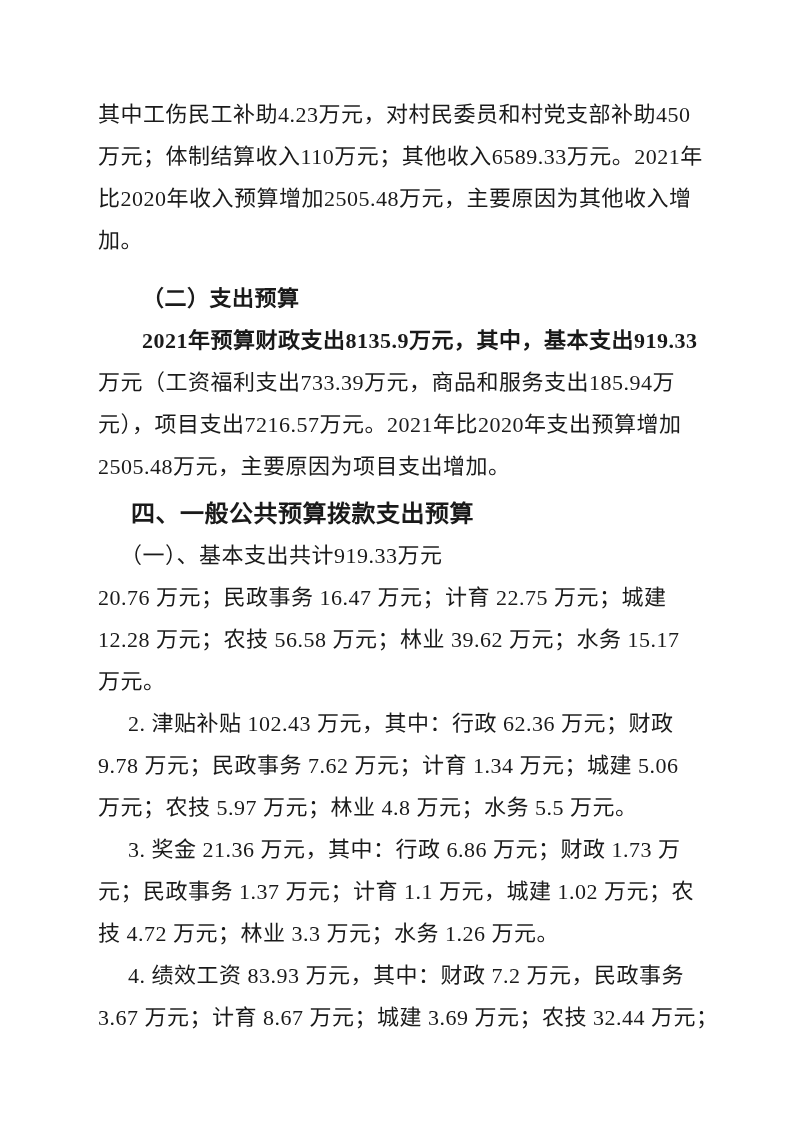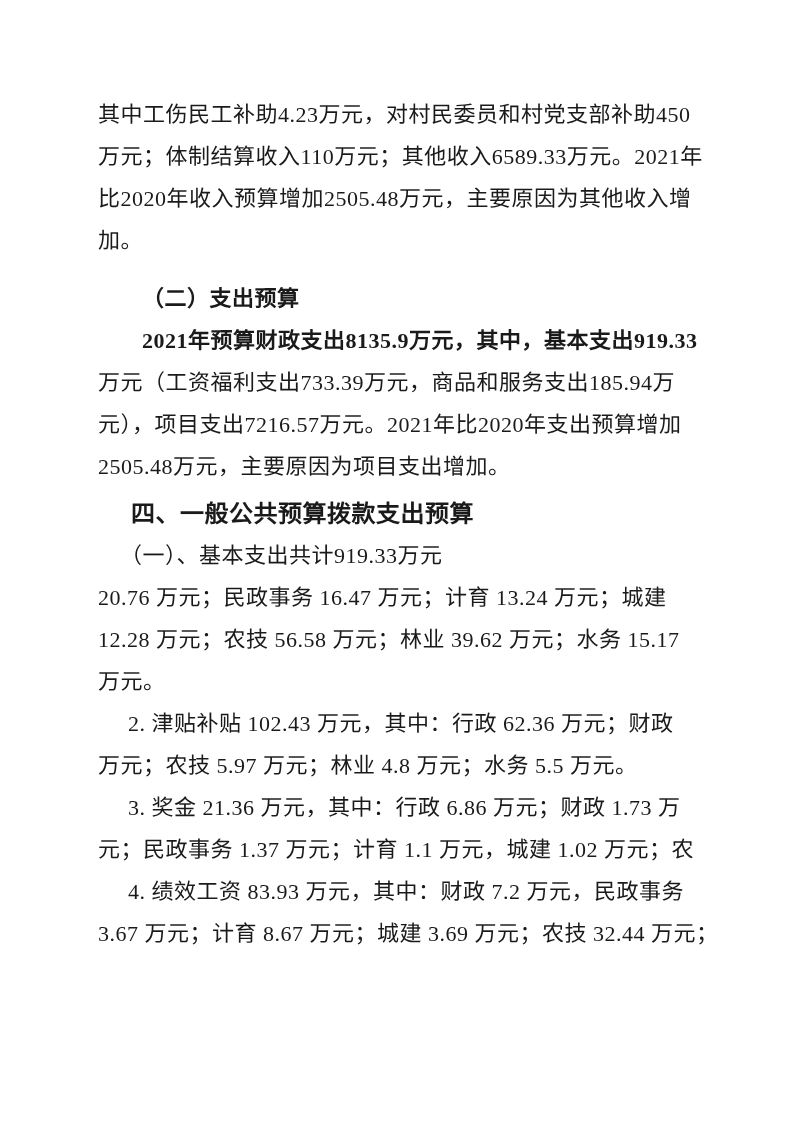--- a/index.html
+++ b/index.html
@@ -67,33 +67,35 @@
 
   <div class="para heading sp5">
     <div class="ln indh">四、一般公共预算拨款支出预算</div>
   </div>
 
   <div class="para">
     <div class="ln ind1">（一）、基本支出共计919.33万元</div>
   </div>
 
   <div class="para">
-    <div class="ln">20.76 万元；民政事务 16.47 万元；计育 13.24 万元；城建</div>
+    <div class="ln">20.76 万元；民政事务 16.47 万元；计育 22.75 万元；城建</div>
     <div class="ln">12.28 万元；农技 56.58 万元；林业 39.62 万元；水务 15.17</div>
     <div class="ln">万元。</div>
   </div>
 
   <div class="para">
     <div class="ln ind15">2. 津贴补贴 102.43 万元，其中：行政 62.36 万元；财政</div>
+    <div class="ln">9.78 万元；民政事务 7.62 万元；计育 1.34 万元；城建 5.06</div>
     <div class="ln">万元；农技 5.97 万元；林业 4.8 万元；水务 5.5 万元。</div>
   </div>
 
   <div class="para">
     <div class="ln ind15">3. 奖金 21.36 万元，其中：行政 6.86 万元；财政 1.73 万</div>
     <div class="ln">元；民政事务 1.37 万元；计育 1.1 万元，城建 1.02 万元；农</div>
+    <div class="ln">技 4.72 万元；林业 3.3 万元；水务 1.26 万元。</div>
   </div>
 
   <div class="para">
     <div class="ln ind15">4. 绩效工资 83.93 万元，其中：财政 7.2 万元，民政事务</div>
     <div class="ln">3.67 万元；计育 8.67 万元；城建 3.69 万元；农技 32.44 万元；</div>
   </div>
 
 </div>
 
 </body></html>

